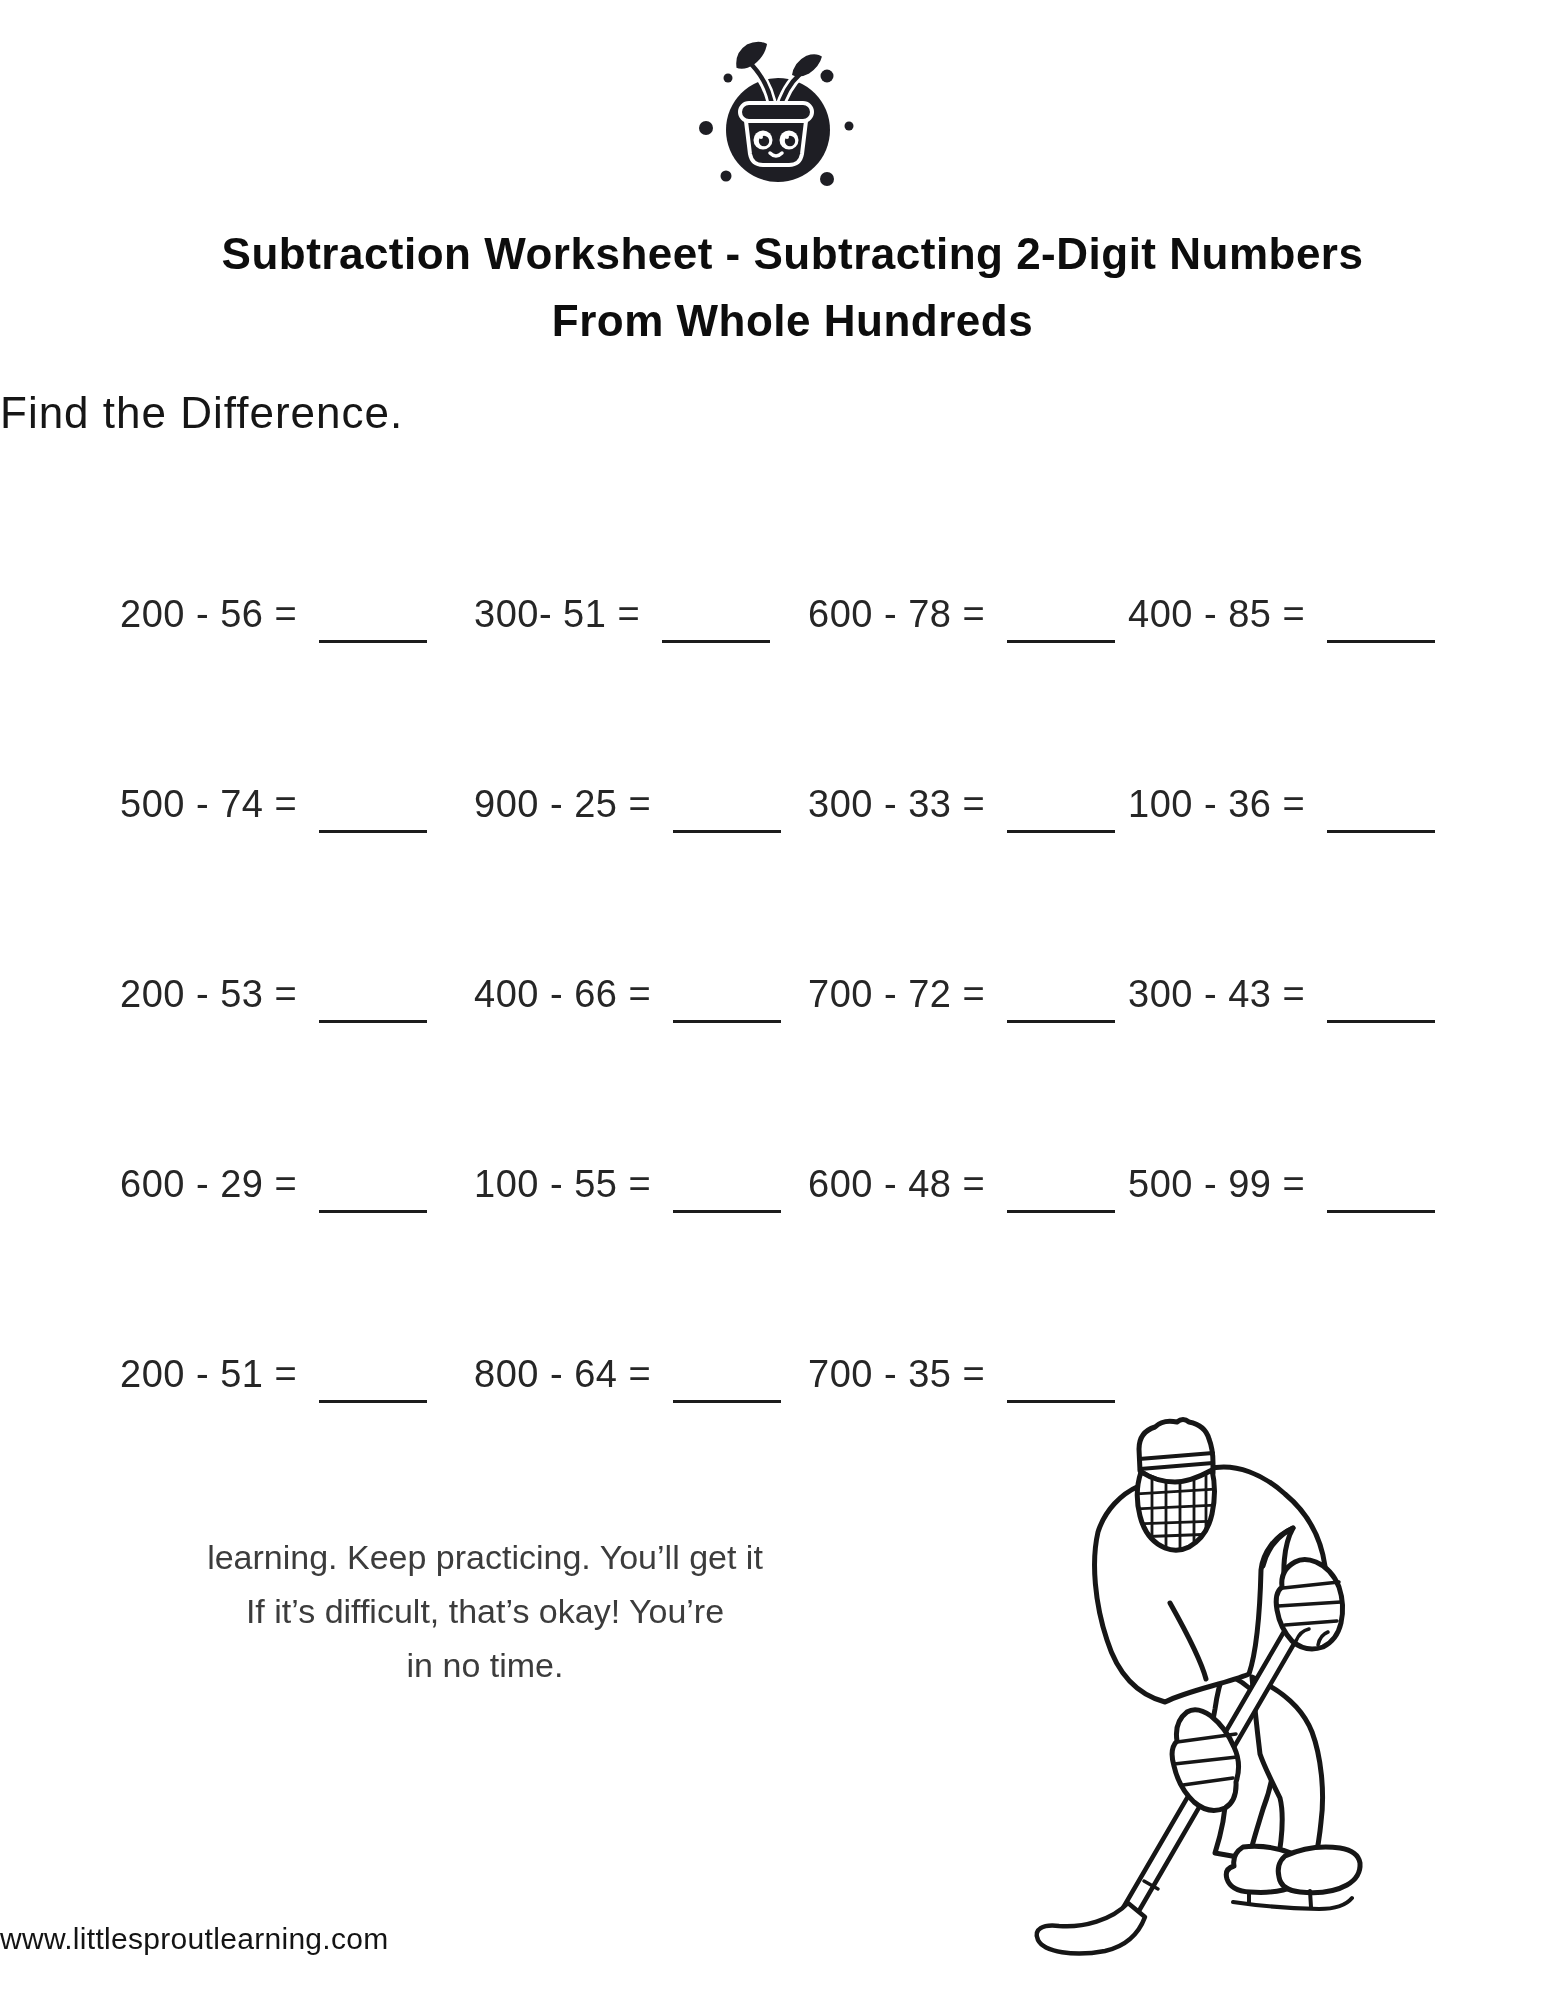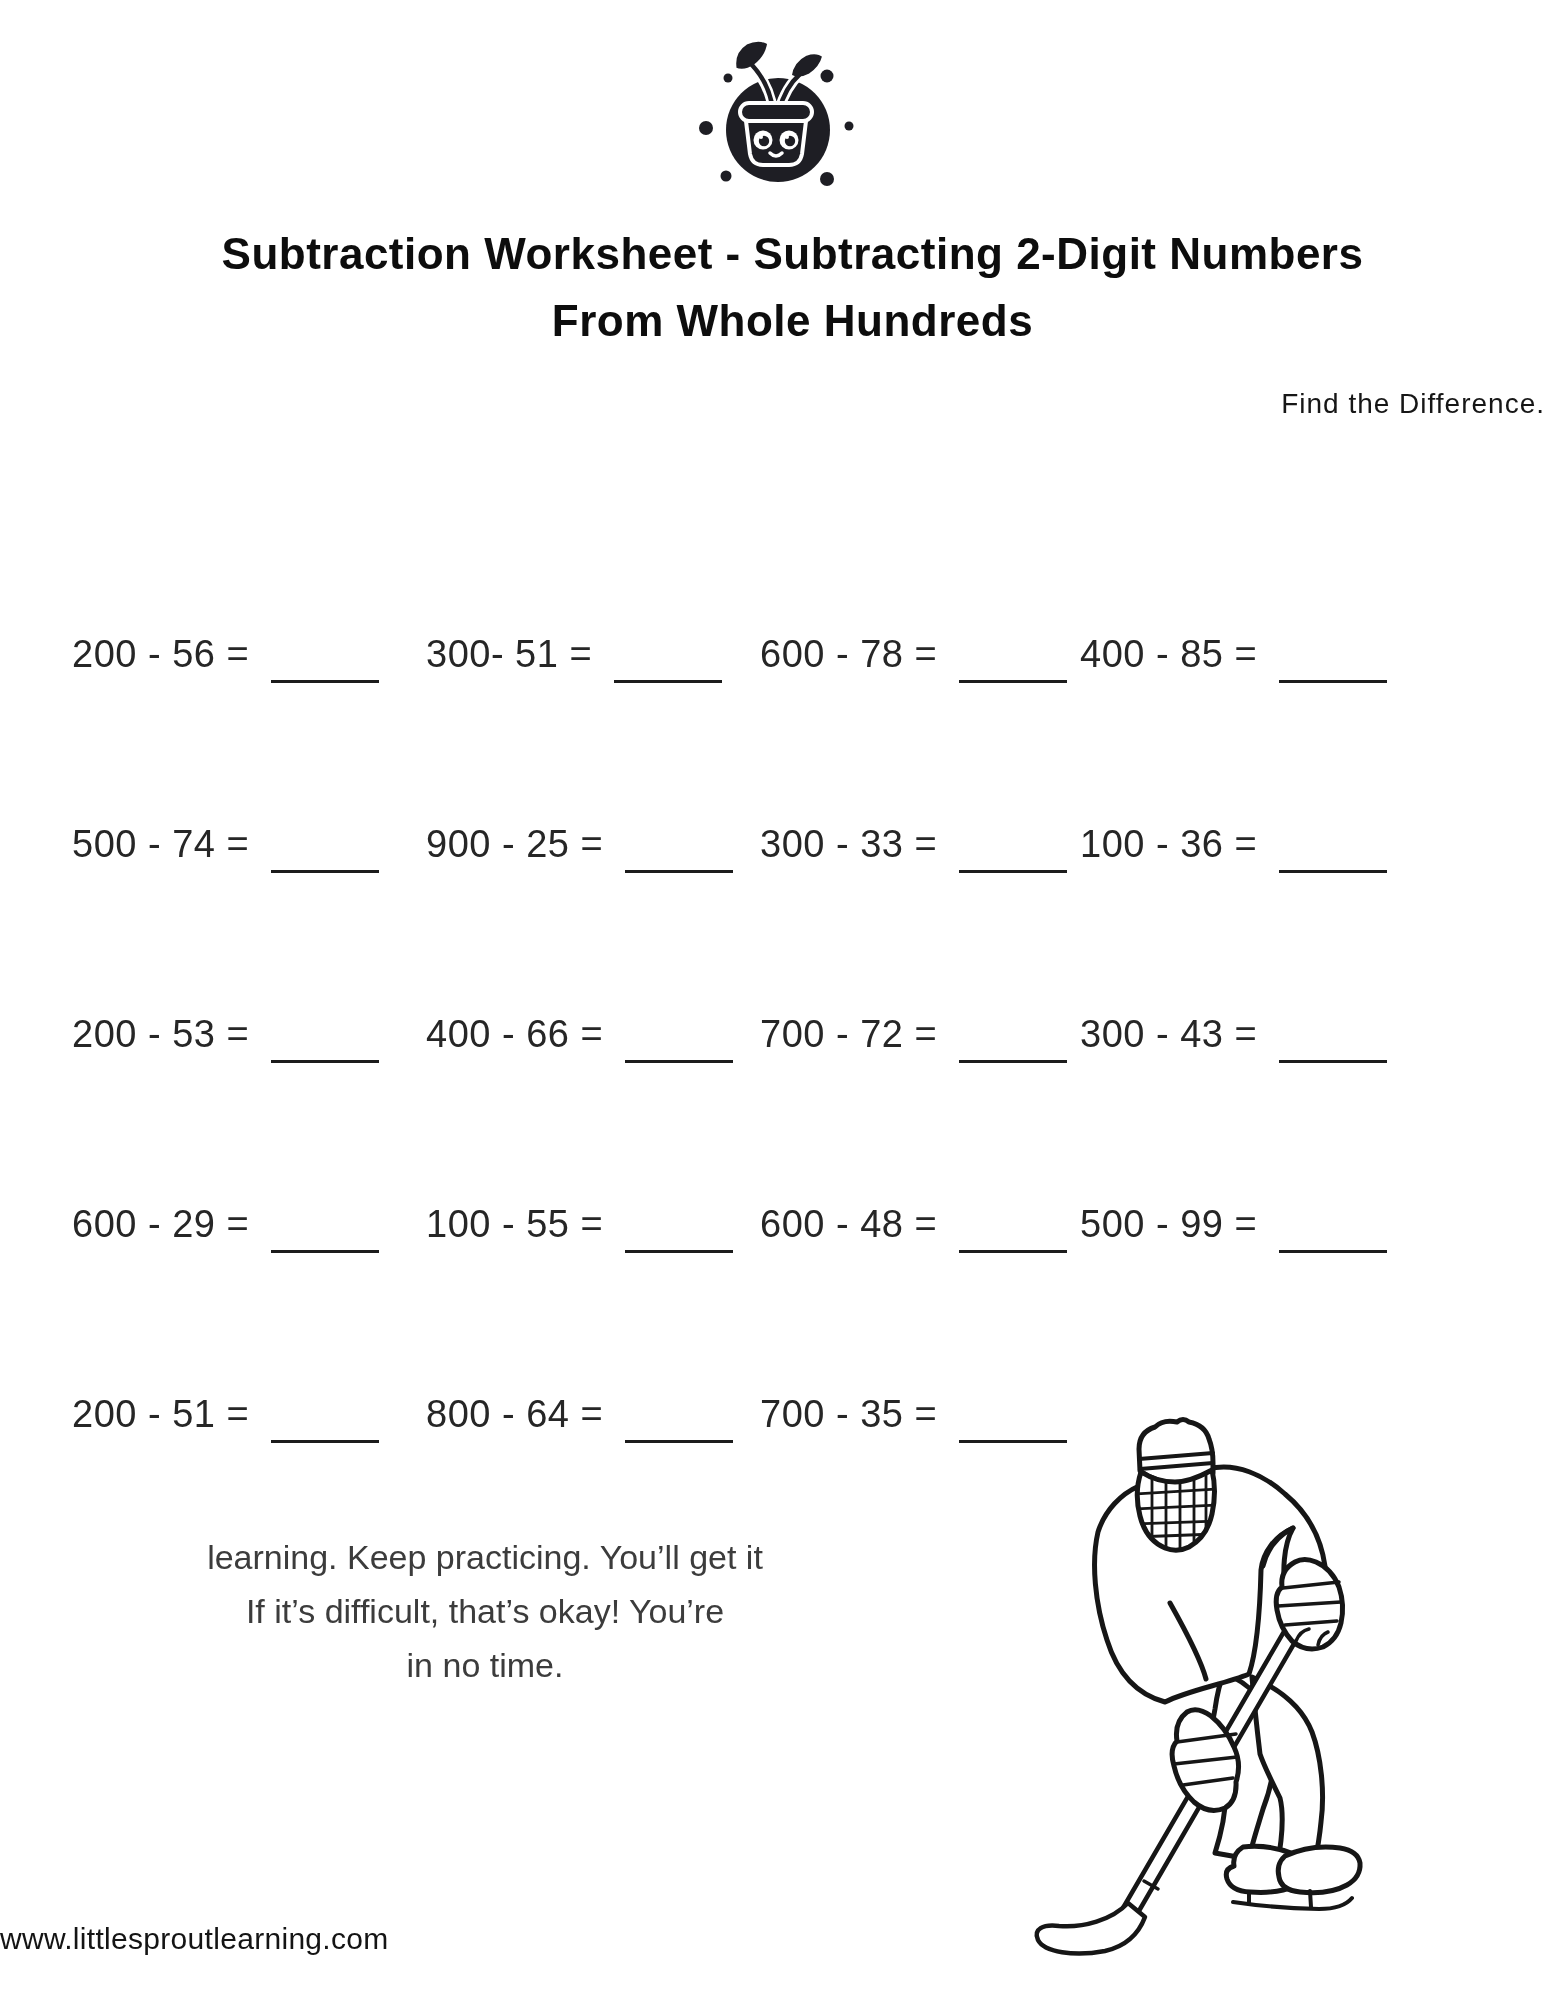--- a/index.html
+++ b/index.html
@@ -6,25 +6,25 @@
   body{width:1545px;height:2000px;position:relative;overflow:hidden;
        font-family:"Liberation Sans", sans-serif;color:#111;}
   .sheet{position:absolute;inset:0;background:#fff;}
 
   .logo{position:absolute;top:33px;left:50%;margin-left:-95px;width:190px;height:165px;}
 
   .title{position:absolute;top:220px;left:0;width:100%;margin:0;text-align:center;
          font-size:44px;line-height:67px;font-weight:800;letter-spacing:.5px;color:#0d0d0d;}
   .title span{display:block;margin-left:40px;}
 
-  .subtitle{position:absolute;top:388px;left:0;width:100%;text-align:right;
-            font-size:28px;font-weight:500;letter-spacing:1px;color:#161616;}
+  .subtitle{position:absolute;top:388px;left:0;width:100%;text-align:left;
+            font-size:44px;font-weight:500;letter-spacing:1px;color:#161616;}
 
-  .problems{position:absolute;top:591px;left:0;right:0;padding-left:72px;
-            display:grid;grid-template-columns:354px 334px 320px auto;grid-auto-rows:190px;margin-top:40px;}
+  .problems{position:absolute;top:591px;left:0;right:0;padding-left:120px;
+            display:grid;grid-template-columns:354px 334px 320px auto;grid-auto-rows:190px;}
   .prob{white-space:nowrap;font-size:38px;line-height:46px;font-weight:300;
         color:#262626;letter-spacing:.5px;}
   .blank{display:inline-block;width:108px;height:40px;margin-left:22px;
          border-bottom:3px solid #1c1c1c;vertical-align:-16px;}
 
   .encourage{position:absolute;top:1530px;left:205px;width:560px;text-align:center;
              font-size:34px;line-height:54px;font-weight:300;color:#3c3c3c;}
   .encourage span{display:block;}
 
   .player{position:absolute;left:1028px;top:1413px;width:480px;height:580px;}

